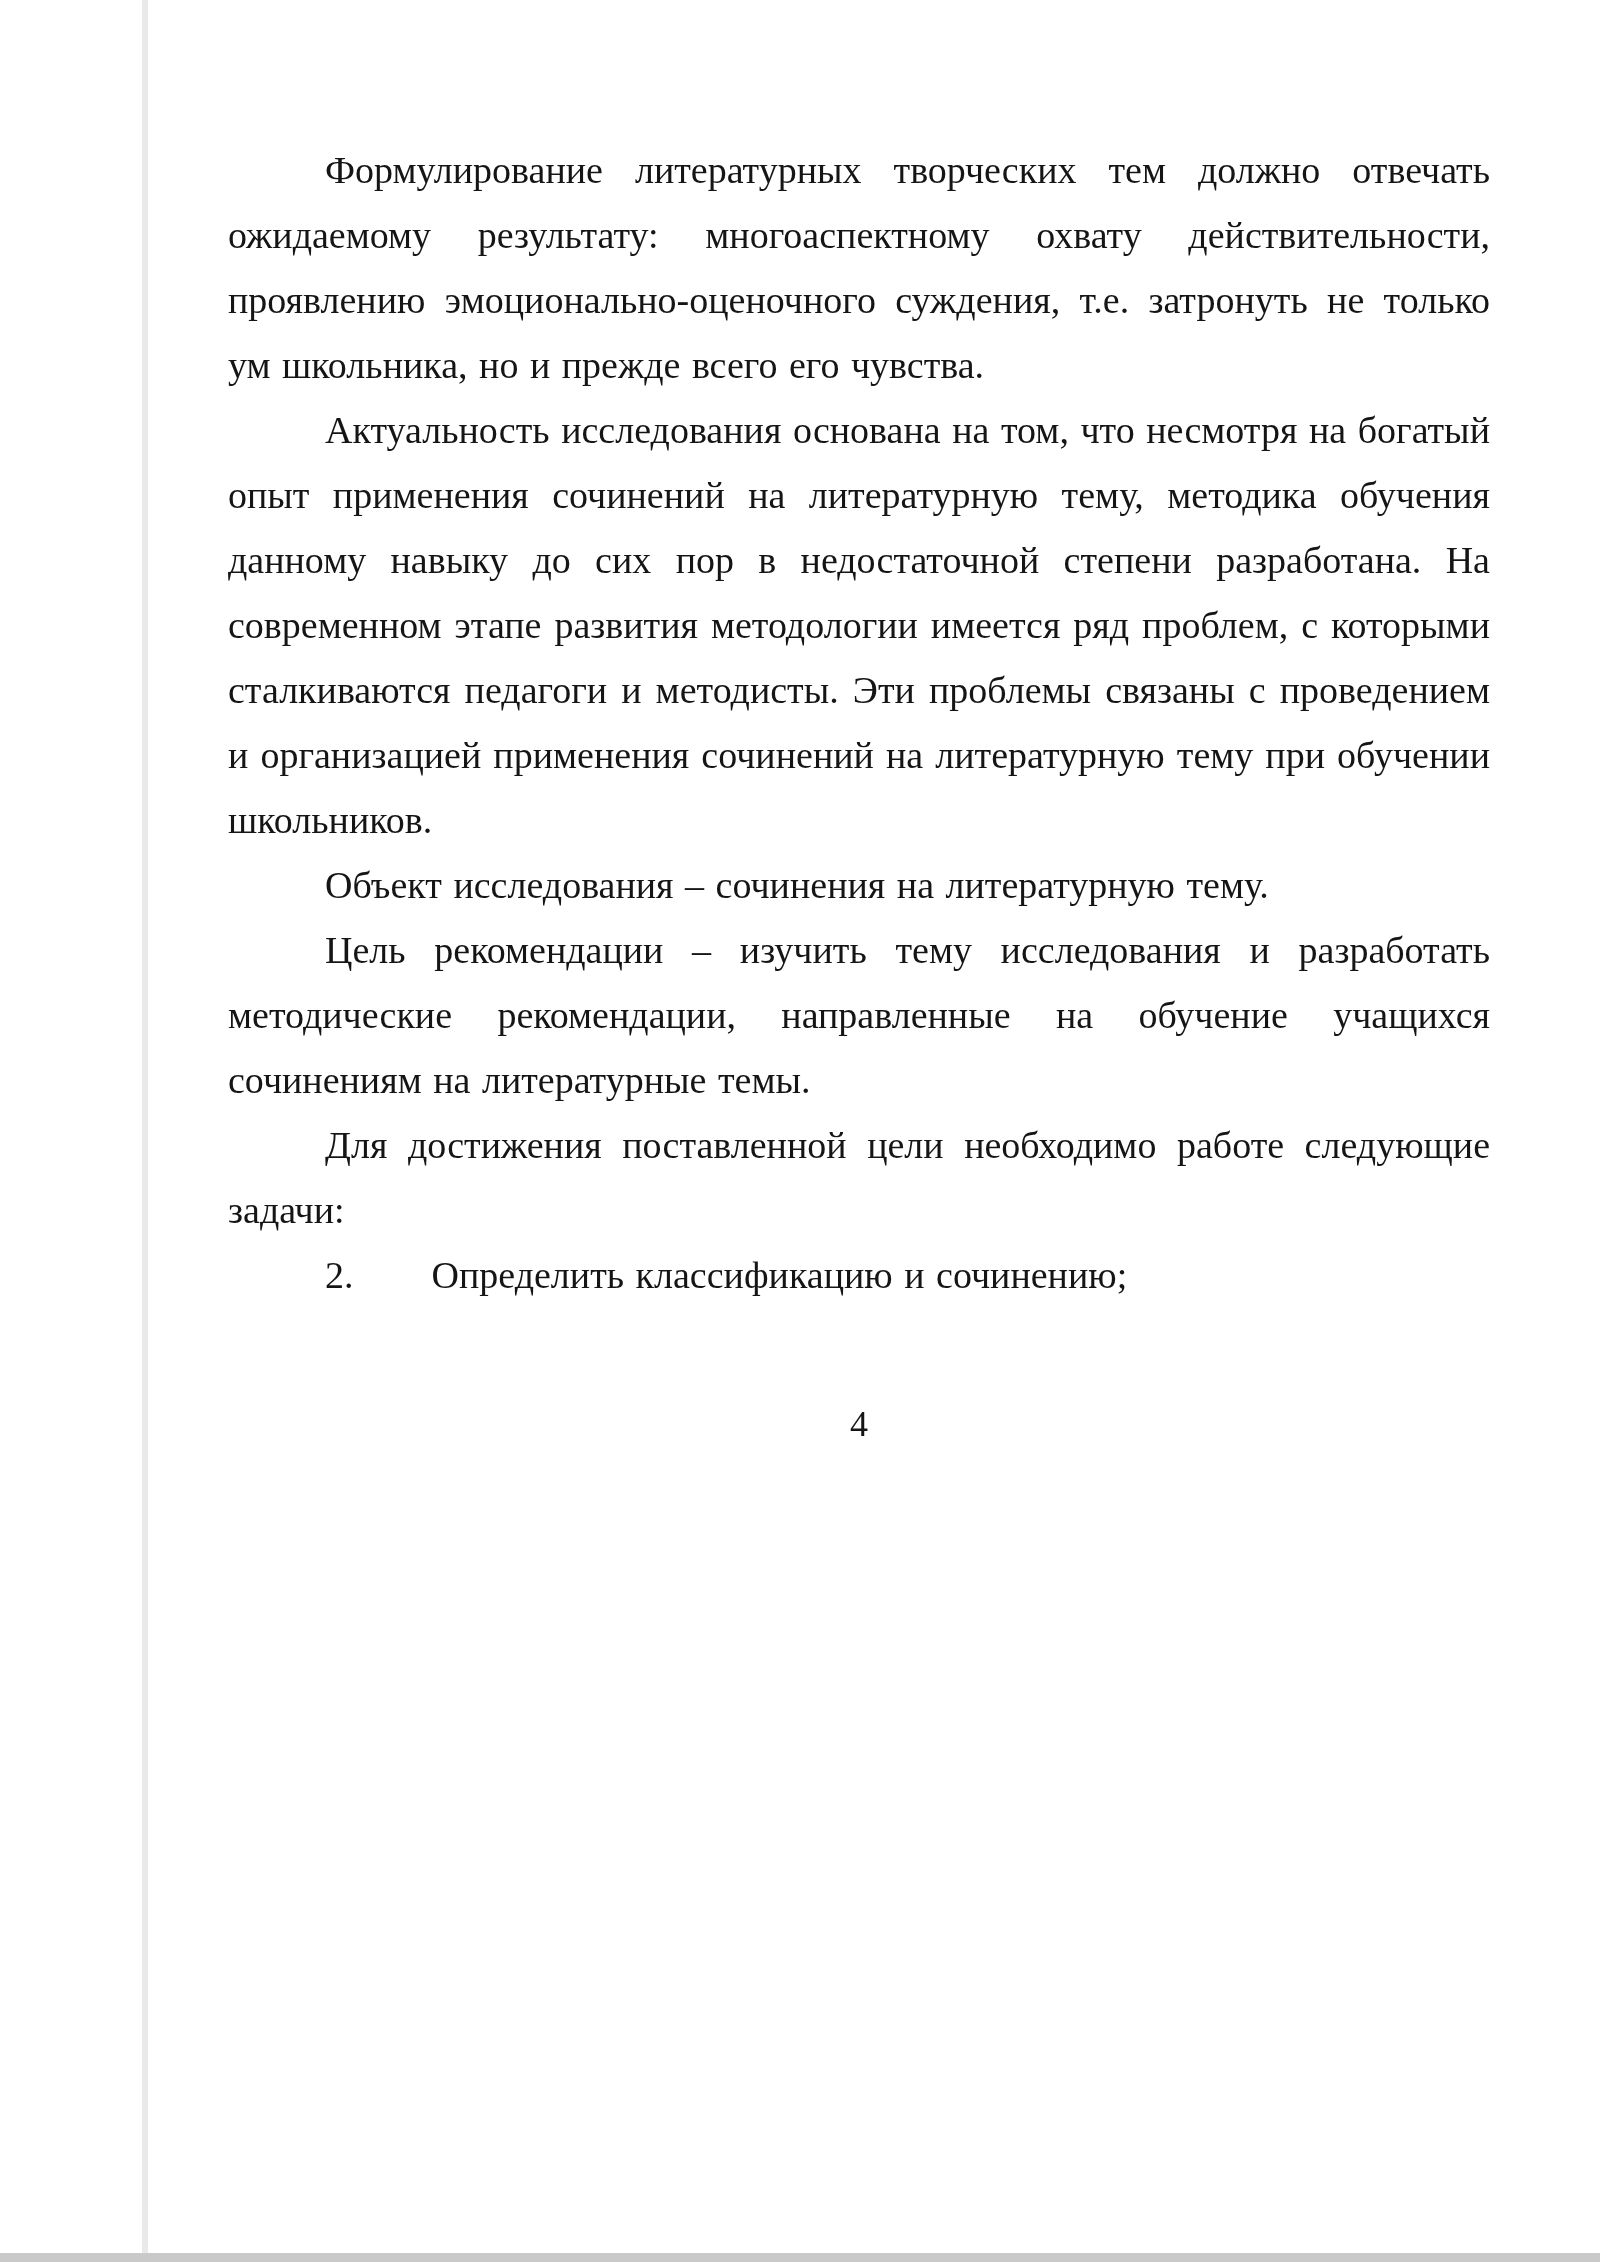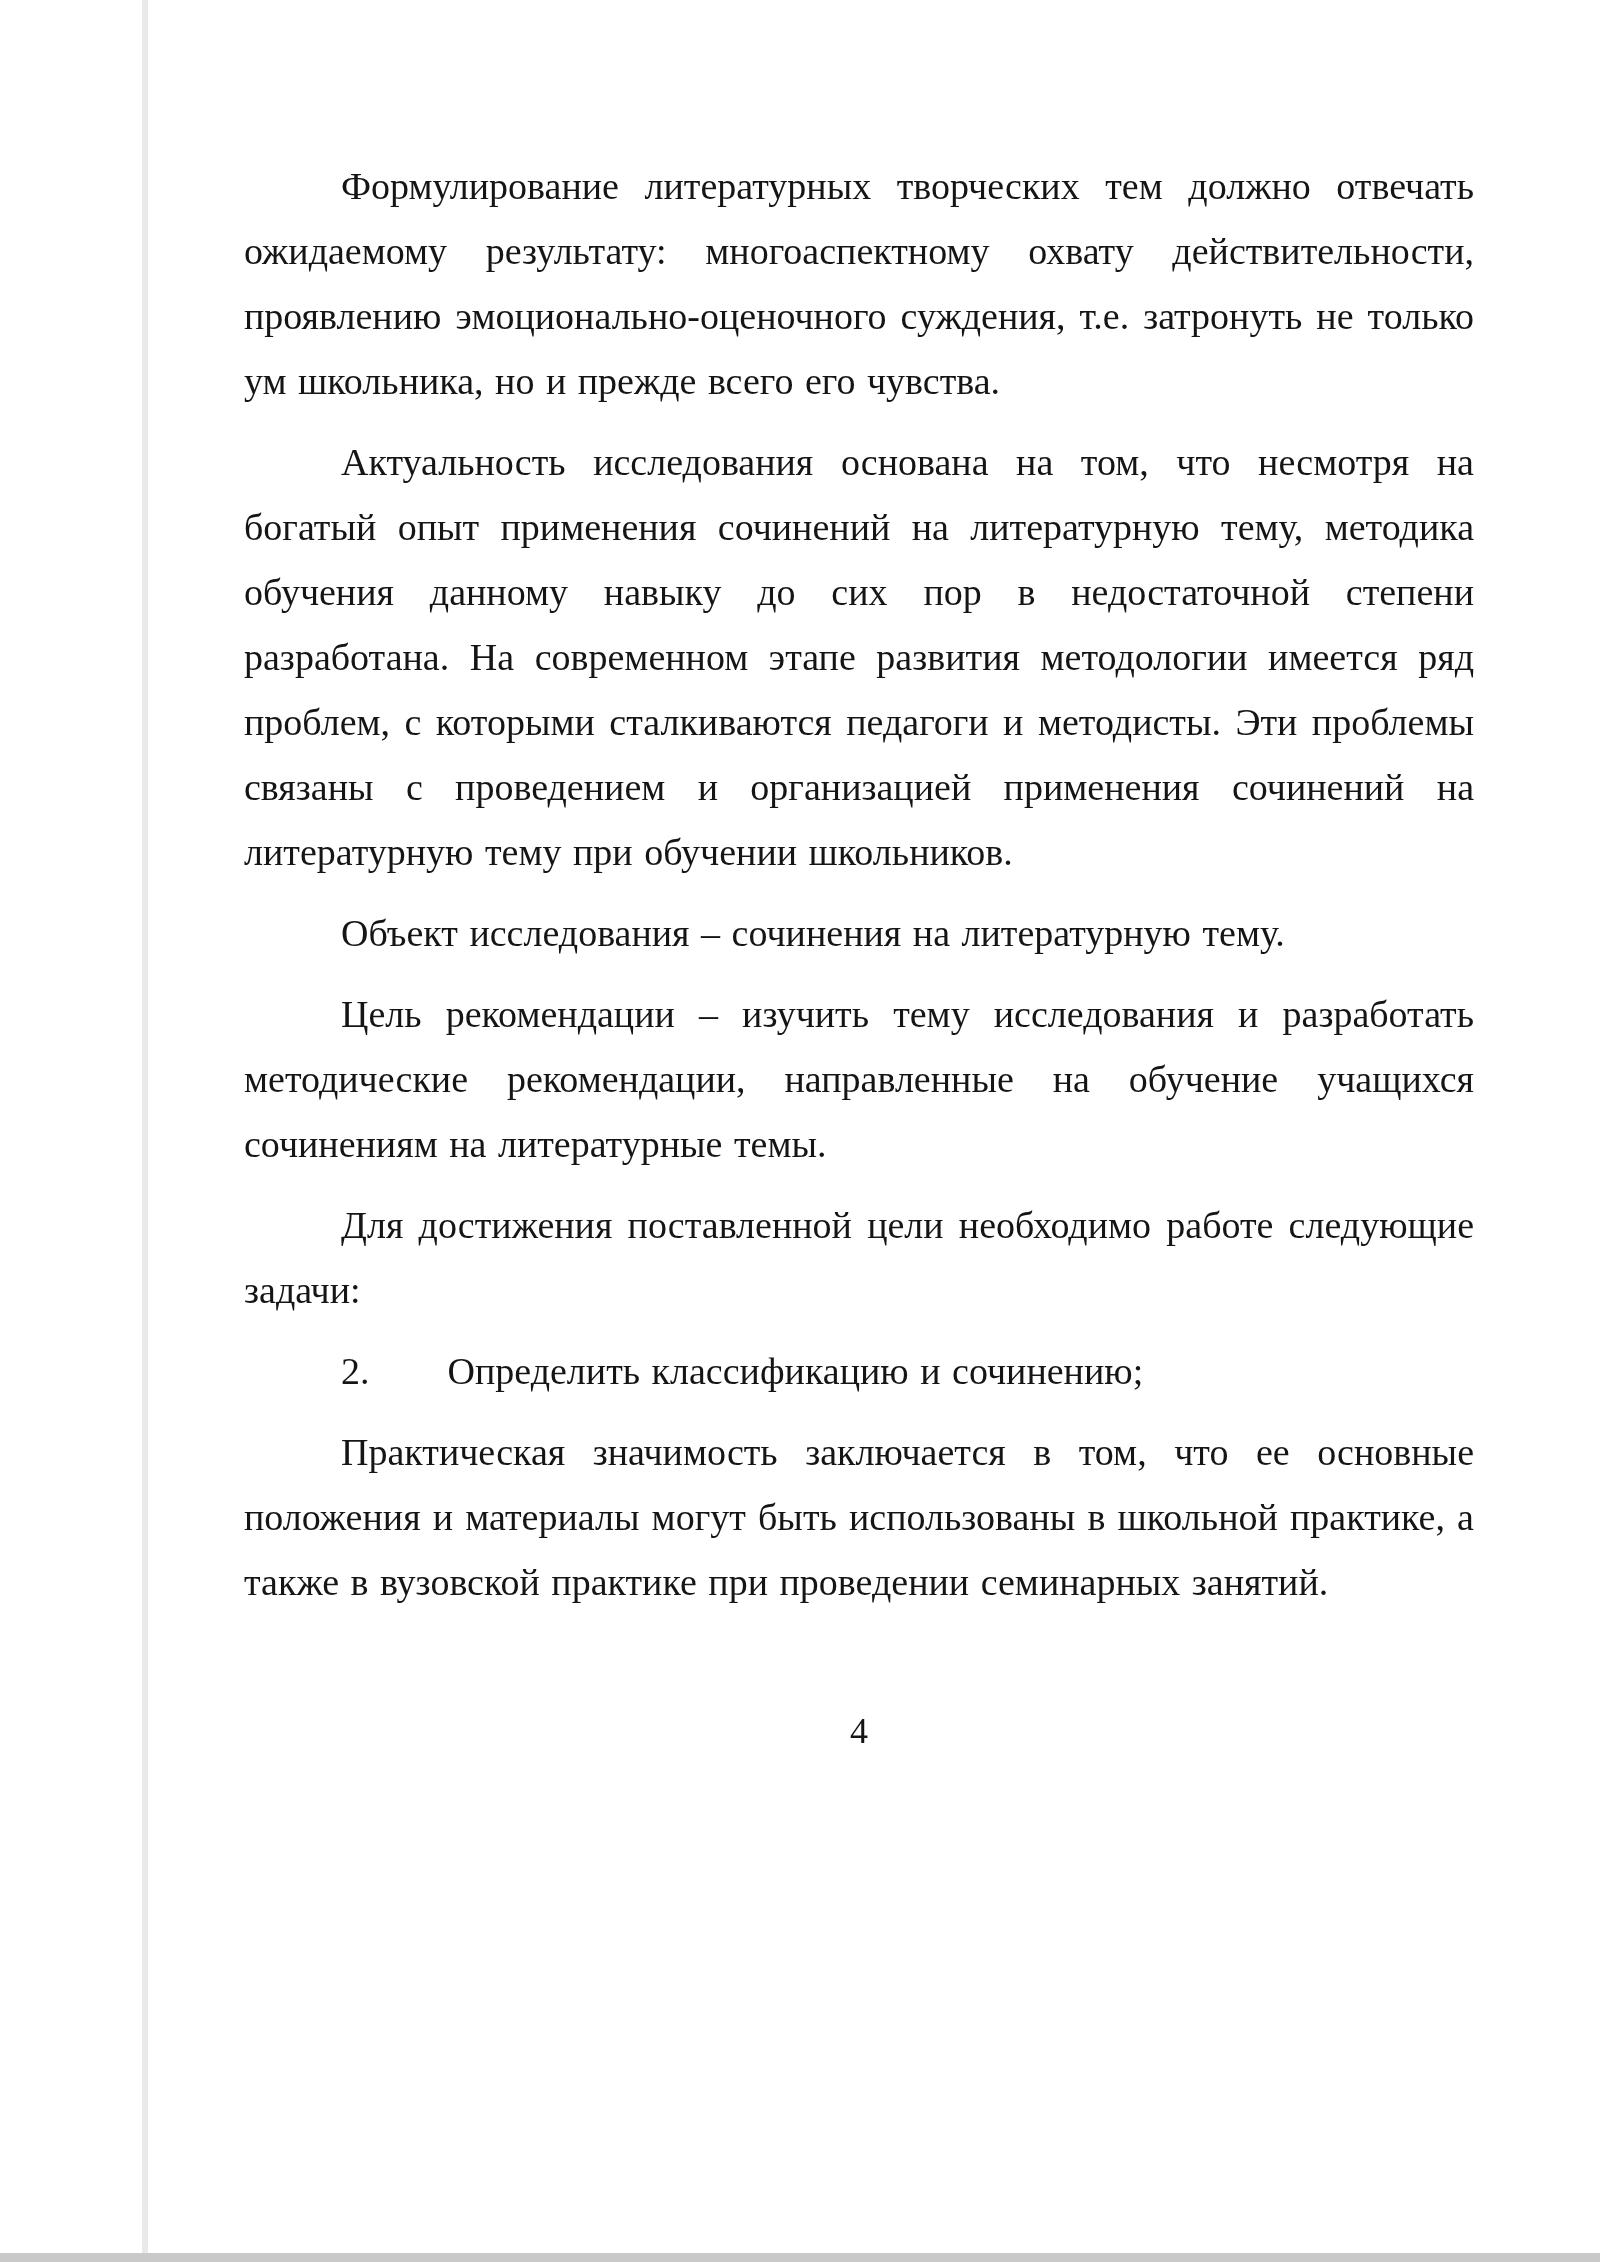--- a/index.html
+++ b/index.html
@@ -31,21 +31,21 @@
     height: 9px;
     background: #c9c9c9;
   }
   .page-body {
     position: absolute;
     left: 228px;
     top: 138px;
     width: 1262px;
   }
   p.para {
-    margin: 16px;
+    margin: 0;
     font-size: 38px;
     line-height: 65px;
     text-align: justify;
     text-indent: 97px;
     word-spacing: 2px;
   }
   p.para b {
     font-weight: normal;
   }
   .tab-gap {
@@ -77,17 +77,16 @@
 
   <p class="para"><b>Цель рекомендации</b><span> – изучить тему исследования и разработать методические рекомендации, направленные на обучение учащихся сочинениям на литературные темы.</span></p>
 
   <p class="para"><span>Для достижения поставленной цели необходимо работе следующие </span><b>задачи</b><span>:</span></p>
 
 
   <p class="para"><span>2.</span><span class="tab-gap"></span><span>Определить классификацию и сочинению;</span></p>
 
 
 
-  <p class="para"><b>Практическая значимость</b><span> заключается в том, что ее основные положения и материалы могут быть использованы в школьной практике, а также в вузовской практике при проведении семинарных занятий.</span></p>
 
   <div class="page-number">4</div>
 
 </div>
 
 </body></html>

